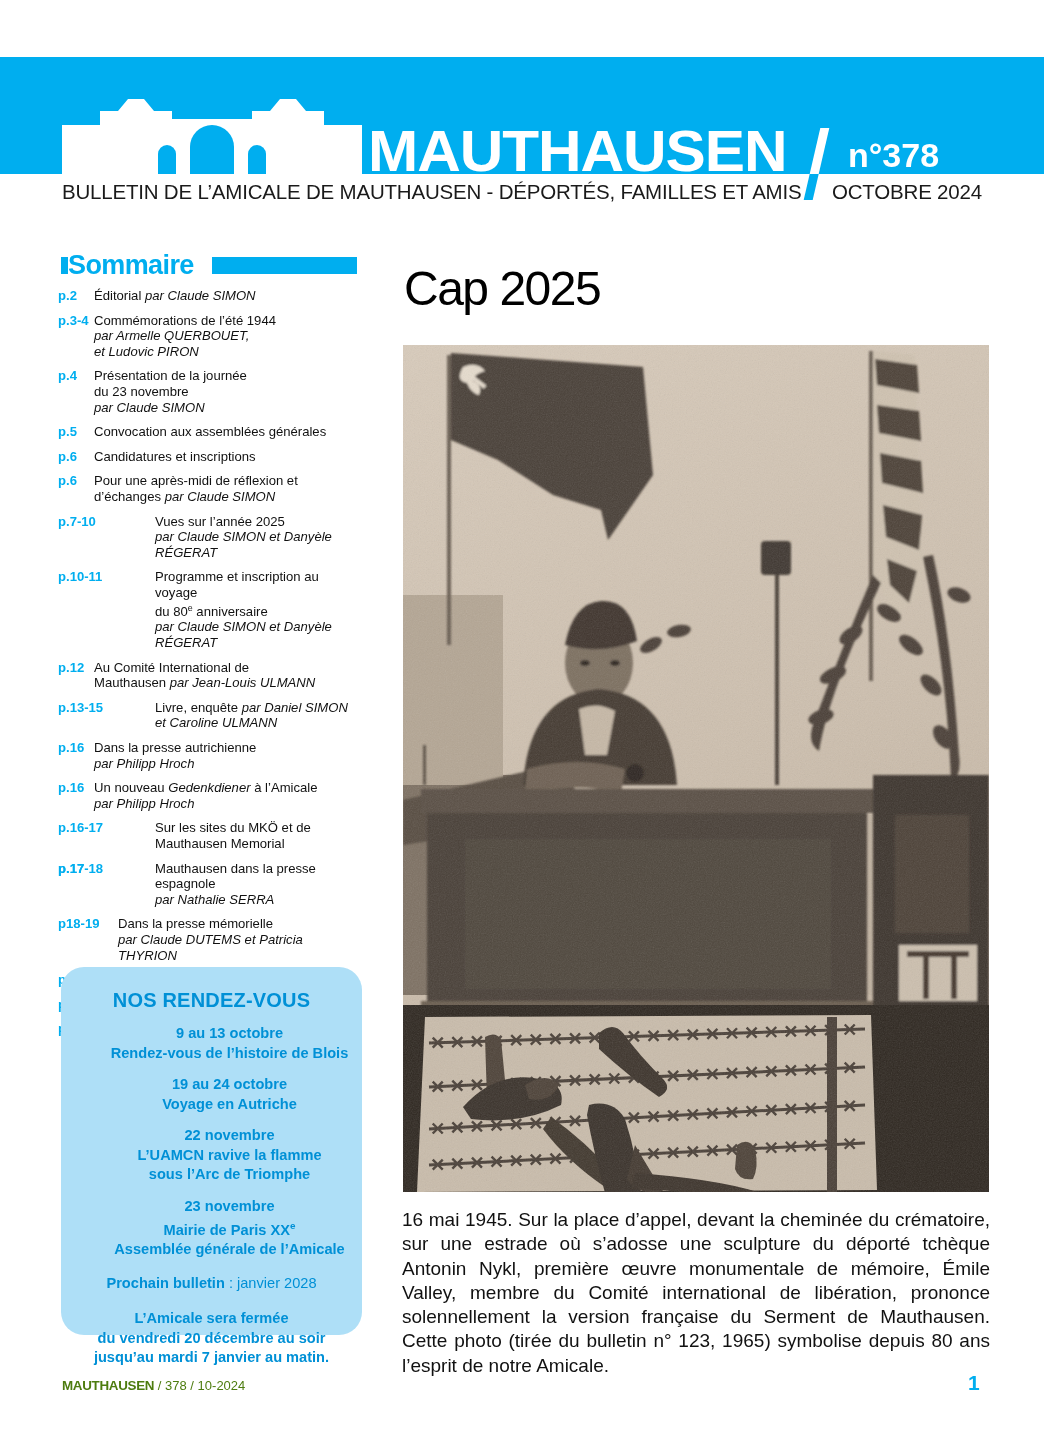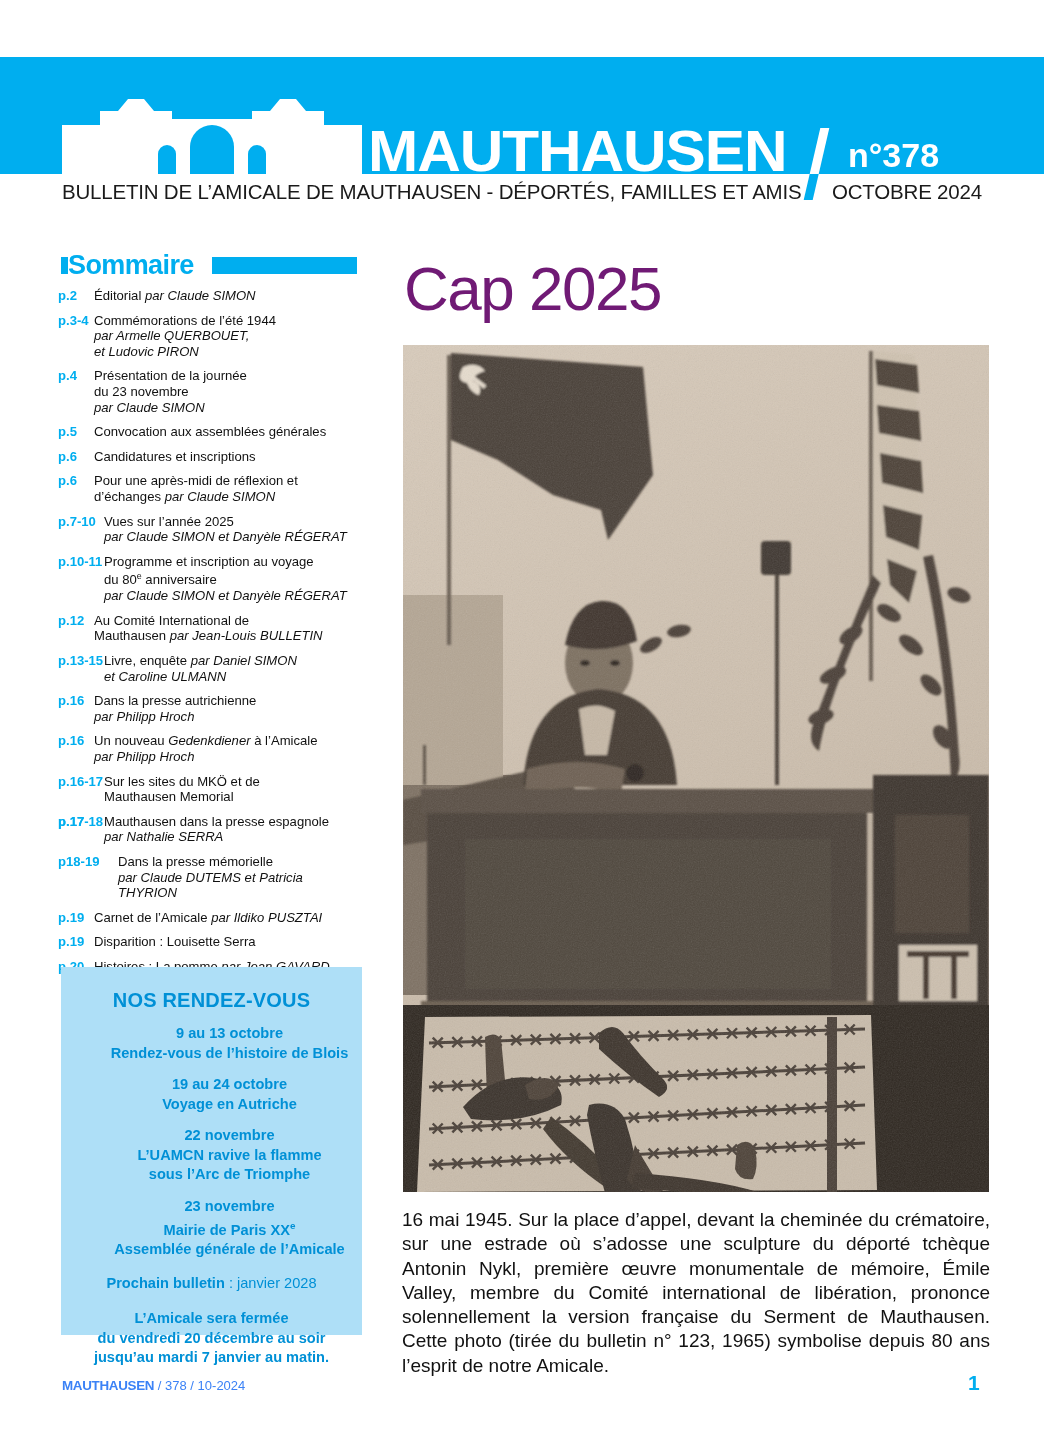--- a/index.html
+++ b/index.html
@@ -29,47 +29,47 @@
                         color:#00AEEF;letter-spacing:-0.6px;line-height:27px;
                         background:#fff;padding-right:18px;z-index:2;}
   .sommaire-head .bar{position:absolute;left:0;top:2px;width:296px;height:17px;
                       background:#00AEEF;z-index:1;}
 
   .toc{position:absolute;left:58px;top:288px;width:305px;}
   .toc-row{position:relative;margin-bottom:9px;font-size:13.1px;line-height:15.6px;}
   .toc-pg{position:absolute;left:0;top:0;font-weight:bold;color:#00AEEF;white-space:nowrap;}
   .toc-txt{display:block;margin-left:36px;color:#111;}
   .toc-txt i{font-style:italic;}
-  .toc-row.wide .toc-txt{margin-left:46px;}
+  .toc-row.wide .toc-txt{margin-left:97px;}
   .toc-row.wide2 .toc-txt{margin-left:60px;}
   .ind{display:block;}
 
   
-  .rdv{position:absolute;left:61px;top:967px;width:301px;height:368px;background:#AEDFF7;}
+  .rdv{position:absolute;left:61px;top:967px;width:301px;height:368px;background:#AEDFF7;border-radius:23px;}
   .rdv-title{text-align:center;color:#0090D6;font-weight:bold;font-size:20px;
              padding-top:22px;letter-spacing:0.2px;}
   .rdv-grp{text-align:center;color:#0090D6;font-weight:bold;font-size:14.6px;
            line-height:19.5px;margin-top:12px;margin-left:36px;}
   .rdv-next{text-align:center;color:#0090D6;font-size:14.6px;line-height:19.5px;margin-top:14px;}
   .rdv-next b{font-weight:bold;}
   .rdv-close{text-align:center;color:#0090D6;font-weight:bold;font-size:14.6px;
              line-height:19.5px;margin-top:16px;}
   .sup{font-size:0.68em;vertical-align:super;}
 
   
-  .cap-title{position:absolute;left:404px;top:256px;font-size:62px;line-height:66px;
-             color:#701a75;font-weight:300;letter-spacing:-1.5px;text-align:right;}
+  .cap-title{position:absolute;left:404px;top:256px;font-size:48px;line-height:66px;
+             color:#000000;font-weight:300;letter-spacing:-1.5px;text-align:right;}
 
   .photo{position:absolute;left:403px;top:345px;width:586px;height:847px;overflow:hidden;
          background:#cdbfae;}
   .caption{position:absolute;left:402px;top:1208px;width:588px;font-size:19px;
            line-height:24.3px;text-align:justify;color:#111;}
 
   
-  .foot-left{position:absolute;left:62px;top:1378px;font-size:13px;color:#3b82f6;}
+  .foot-left{position:absolute;left:62px;top:1378px;font-size:13px;color:#4d7c0f;}
   .foot-left b{font-weight:bold;font-size:13.4px;letter-spacing:-0.3px;}
   .foot-pg{position:absolute;left:968px;top:1371px;font-size:21px;font-weight:bold;color:#00AEEF;}
 </style>
 </head>
 <body>
 
 <div class="masthead"></div>
 
 <svg class="gate" viewBox="0 0 300 85">
   <path fill="#ffffff" d="M0 85 V36 H38 V22 H56 L66 10 H82 L92 22 H110 V30 H190 V22 H208 L218 10 H234 L244 22 H262 V36 H300 V85 H0 Z"></path>
@@ -144,21 +144,21 @@
       <span class="toc-txt">
         <span class="ind">Programme et inscription au voyage</span>
         <span class="ind">du 80<span class="sup">e</span> anniversaire</span>
         <span class="ind"><i>par Claude SIMON et Danyèle RÉGERAT</i></span>
       </span>
     </div>
     <div class="toc-row">
       <span class="toc-pg">p.12</span>
       <span class="toc-txt">
         <span class="ind">Au Comité International de</span>
-        <span class="ind">Mauthausen <i>par Jean-Louis BULLETIN</i></span>
+        <span class="ind">Mauthausen <i>par Jean-Louis ULMANN</i></span>
       </span>
     </div>
     <div class="toc-row wide">
       <span class="toc-pg">p.13-15</span>
       <span class="toc-txt">
         <span class="ind">Livre, enquête <i>par Daniel SIMON</i></span>
         <span class="ind"><i>et Caroline ULMANN</i></span>
       </span>
     </div>
     <div class="toc-row">

